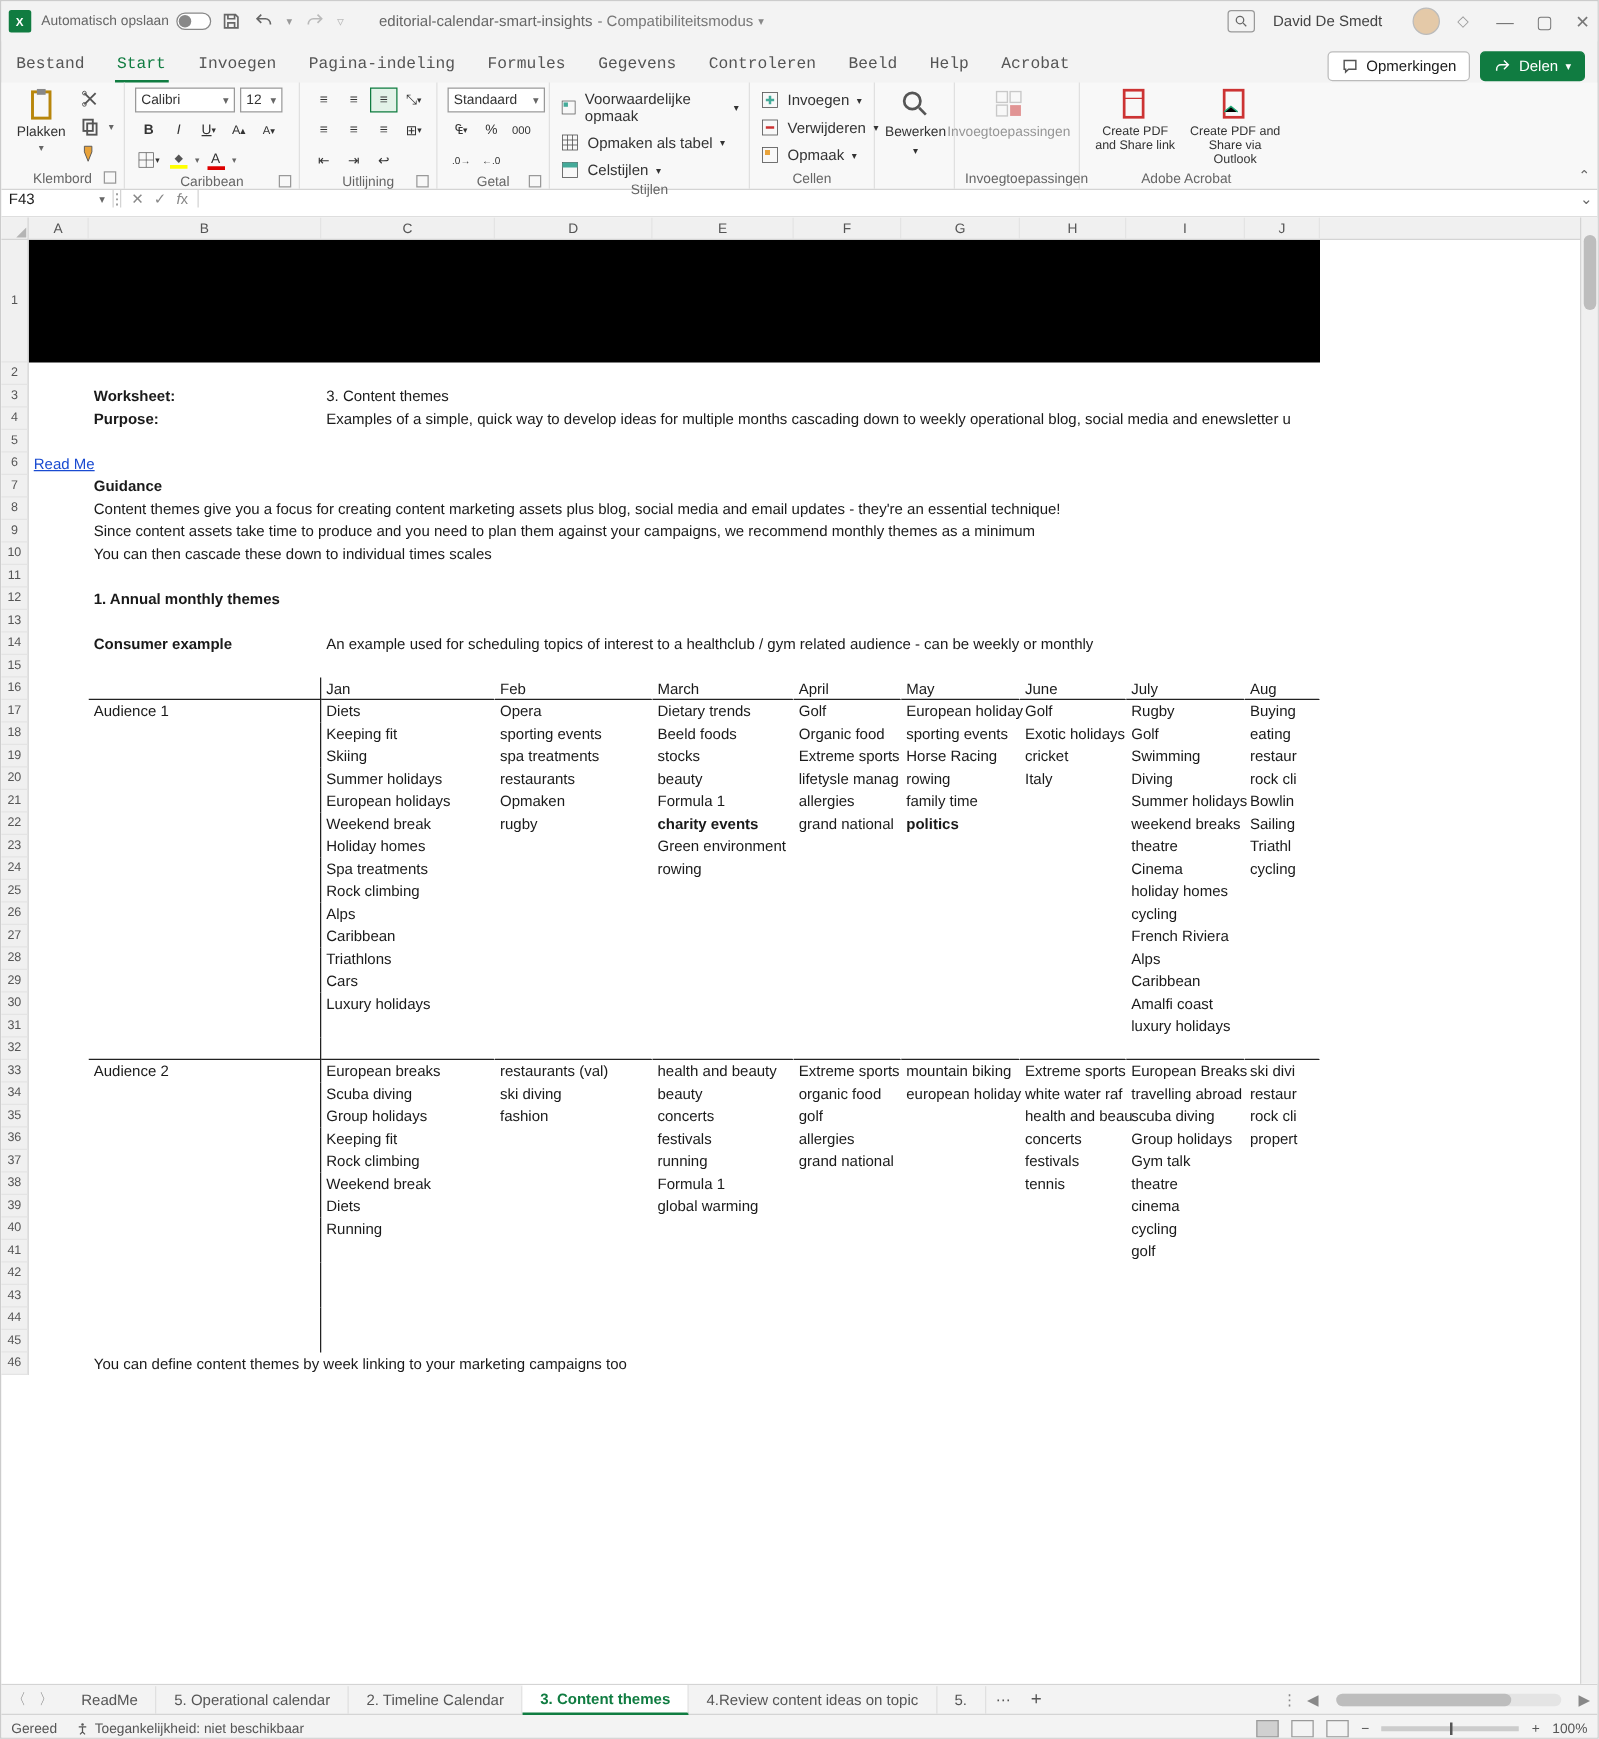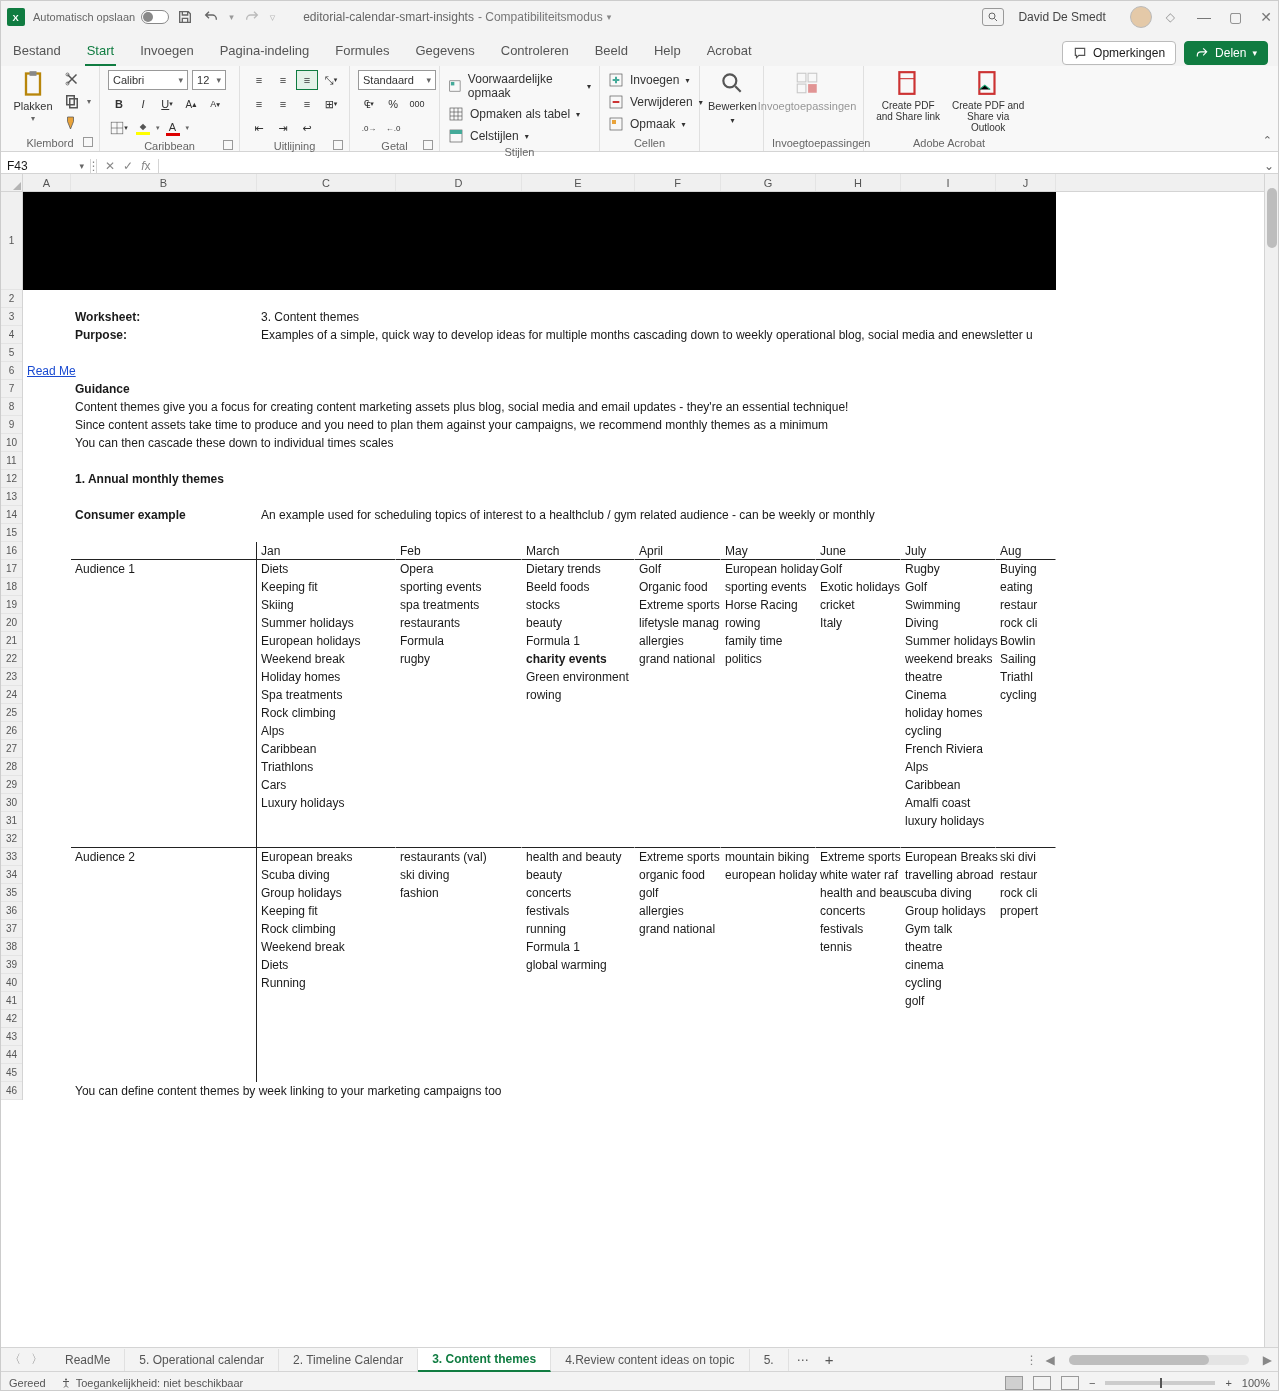--- a/index.html
+++ b/index.html
@@ -18,21 +18,21 @@
   .title-center .fn { color:#666;}
   .title-right { margin-left:auto; display:flex; align-items:center; gap:14px; }
   .title-right .tsearch { width:22px;height:18px; border:1px solid #999; border-radius:3px;}
   .user { display:flex; align-items:center; gap:24px; color:#444;}
   .avatar{width:22px;height:22px;border-radius:50%;background:#e4c9a8;border:1px solid #bbb;}
   .win-controls { display:flex; gap:18px; color:#777; font-size:14px; margin-left:8px;}
   .win-controls span{cursor:default;}
   
   
   .tabs { display:flex; gap:22px; padding:6px 10px 0 10px; font-size:13px;}
-  .tab{ padding:4px 2px 6px 2px; color:#555; cursor:default;}
+  .tab{ padding:4px 2px 6px 2px; color:#555; cursor:default;font-family:Liberation Mono, monospace;}
   .tab.active{ color:#107c41; border-bottom:2px solid #107c41;}
   .tabs-right { margin-left:auto; display:flex; gap:8px; align-items:center;}
   .pill-btn { border:1px solid #bbb; border-radius:4px; padding:4px 10px; font-size:12px; display:flex; align-items:center; gap:6px; background:#fff;}
   .pill-btn.green { background:#107c41; color:#fff; border-color:#107c41;}
   .speech{width:14px;height:14px;}
   
   
   .ribbon { background:#f8f8f8; border-bottom:1px solid #d4d4d4; display:flex; height:86px; font-size:11px; color:#333;}
   .rgroup { border-right:1px solid #e0e0e0; padding:4px 8px 2px 8px; display:flex; flex-direction:column; position:relative;}
   .rgroup .gcontent{ flex:1; display:flex; align-items:flex-start; gap:6px;}
@@ -50,21 +50,21 @@
   .fcolor .bar{width:14px;height:3px;background:#d00;}
   .abar{display:flex;flex-direction:column;align-items:center;}
   .abar .bar{width:14px;height:3px;background:#ff0;}
   .hitem{display:flex;align-items:center;gap:6px;font-size:12px;}
   .hitem svg{width:16px;height:16px;}
   .vbtn-lg{display:flex;flex-direction:column;align-items:center;gap:4px;text-align:center;width:70px;}
   .vbtn-lg svg{width:26px;height:26px;}
   .collapse-arrow{margin-left:auto;align-self:flex-end;padding:0 6px 4px 0;color:#666;}
   
   
-  .fbar { height:22px; background:#fff; border-bottom:1px solid #d4d4d4; display:flex; align-items:flex-end;}
+  .fbar { height:22px; background:#fff; border-bottom:1px solid #d4d4d4; display:flex; align-items:flex-start;}
   .namebox{ width:90px; border-right:1px solid #d4d4d4; display:flex; align-items:center; padding:0 6px; font-size:12px; position:relative;}
   .namebox::after{content:"▾";margin-left:auto;color:#666;font-size:9px;}
   .fb-icons{display:flex;align-items:center;gap:8px;padding:0 8px;border-right:1px solid #d4d4d4;color:#888;}
   .fb-input{flex:1;}
   .fb-exp{width:18px;display:flex;align-items:center;justify-content:center;color:#666;}
   
   
   .sheet-area{background:#fff;position:relative;height: calc(100% - 32px - 30px - 86px - 22px - 24px - 22px); display:flex;}
   .rowhdrs{width:22px;background:#f0f0f0;border-right:1px solid #d4d4d4;}
   .rowhdrs .rh{height:18px;border-bottom:1px solid #e4e4e4;text-align:center;font-size:10px;color:#555;line-height:18px;}
@@ -741,36 +741,36 @@
           <div class="cell" style="width: 86px;">lifetysle manag</div>
           <div class="cell" style="width: 95px;">rowing</div>
           <div class="cell" style="width: 85px;">Italy</div>
           <div class="cell" style="width: 95px;">Diving</div>
           <div class="cell" style="width: 60px;">rock cli</div>
         </div>
         <div class="row">
           <div class="cell" style="width: 48px;"></div>
           <div class="cell col-sep" style="width: 186px;"></div>
           <div class="cell" style="width: 139px;">European holidays</div>
-          <div class="cell" style="width: 126px;">Formula</div>
+          <div class="cell" style="width: 126px;">Opmaken</div>
           <div class="cell" style="width: 113px;">Formula 1</div>
           <div class="cell" style="width: 86px;">allergies</div>
           <div class="cell" style="width: 95px;">family time</div>
           <div class="cell" style="width: 85px;"></div>
           <div class="cell" style="width: 95px;">Summer holidays</div>
           <div class="cell" style="width: 60px;">Bowlin</div>
         </div>
         <div class="row">
           <div class="cell" style="width: 48px;"></div>
           <div class="cell col-sep" style="width: 186px;"></div>
           <div class="cell" style="width: 139px;">Weekend break</div>
           <div class="cell" style="width: 126px;">rugby</div>
           <div class="cell" style="width: 113px; font-weight: bold;">charity events</div>
           <div class="cell" style="width: 86px;">grand national</div>
-          <div class="cell" style="width: 95px;">politics</div>
+          <div class="cell" style="width: 95px; font-weight: bold;">politics</div>
           <div class="cell" style="width: 85px;"></div>
           <div class="cell" style="width: 95px;">weekend breaks</div>
           <div class="cell" style="width: 60px;">Sailing</div>
         </div>
         <div class="row">
           <div class="cell" style="width: 48px;"></div>
           <div class="cell col-sep" style="width: 186px;"></div>
           <div class="cell" style="width: 139px;">Holiday homes</div>
           <div class="cell" style="width: 126px;"></div>
           <div class="cell" style="width: 113px;">Green environment</div>

